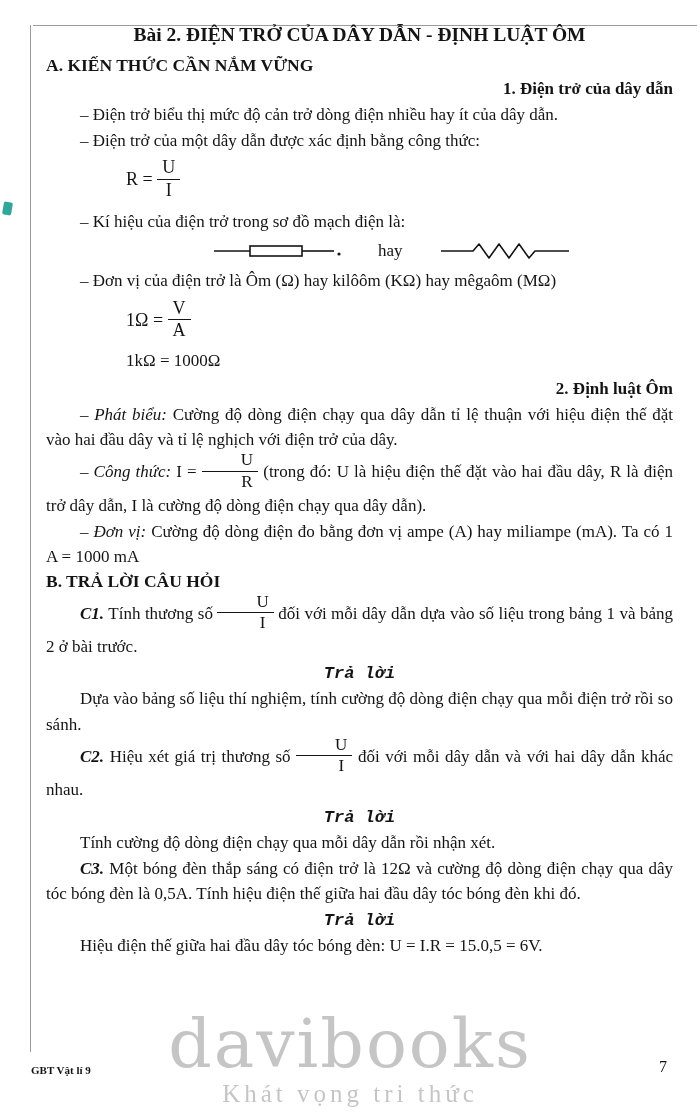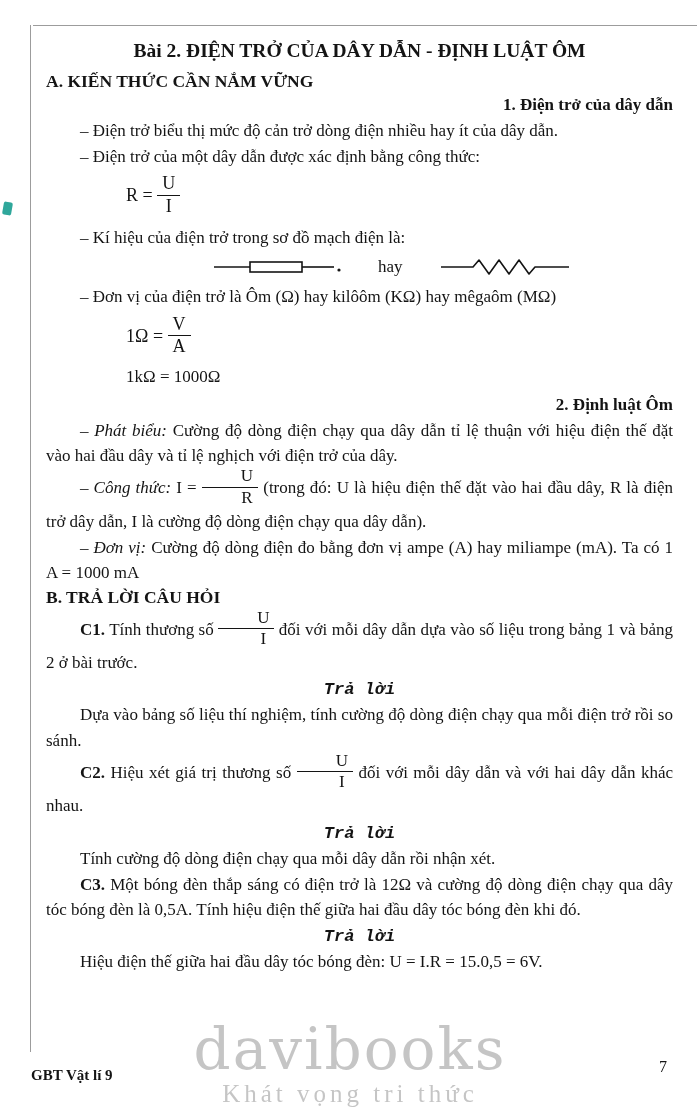--- a/index.html
+++ b/index.html
@@ -1,57 +1,57 @@
 <!DOCTYPE html>
 <html><head>
 <meta charset="utf-8">
 <style>
   * { margin:0; padding:0; box-sizing:border-box; }
   html,body { background:#ffffff; }
   body {
     width:700px; height:1116px; position:relative; overflow:hidden;
     font-family:"Liberation Serif", serif; color:#141414;
   }
-  .page { position:absolute; inset:0; padding:40px 27px 0 46px; }
+  .page { position:absolute; inset:0; padding:24px 27px 0 46px; }
 
   .frame-top  { position:absolute; top:25px; left:33px; right:3px; height:1px; background:#9c9c9c; }
   .frame-left { position:absolute; top:25px; left:30px; width:1px; bottom:64px; background:#9c9c9c; }
   .scan-mark  { position:absolute; left:3px; top:202px; width:9px; height:13px;
                 background:#2fa79b; border-radius:2px; transform:rotate(10deg); }
 
   .title { text-align:center; font-weight:bold; font-size:19.5px; margin:0 0 9px 0; }
   .sec-heading { font-weight:bold; font-size:17.5px; margin:1px 0 3px 0; }
   .sub-heading { font-weight:bold; font-size:17px; text-indent:34px; margin:3px 0;text-align:right; }
 
   p.body { font-size:17px; line-height:1.48; text-align:justify; text-indent:34px; margin:1px 0; }
   .it { font-style:italic; }
-  .b  { font-weight:bold; }
+  .b  { font-weight:bold;font-style:italic; }
 
   .frac { display:inline-block; vertical-align:middle; text-align:center;
           line-height:1.08; position:relative; top:-2px; }
   .frac .num { display:block; border-bottom:1.4px solid #141414; padding:0 5px 1px 5px; }
   .frac .den { display:block; padding-top:1px; }
 
   .formula-display { font-size:18px; margin:7px 0 7px 80px; }
   .formula-display .frac { font-size:18px; }
   .eq-line { font-size:17px; margin:5px 0 5px 80px; line-height:1.45; }
 
   .symbols-row { display:flex; align-items:center; margin:7px 0 7px 168px; }
   .symbols-row .or-label { font-size:17px; margin:0 38px 0 36px; }
   .symbols-row svg { display:block; }
 
   .answer-heading { text-align:center; font-weight:bold; font-style:italic;
                     font-size:17px; margin:5px 0 3px 0;font-family:Liberation Mono, monospace; }
 
-  .footer-book { position:absolute; left:31px; bottom:32px; font-size:15px; font-weight:bold; }
+  .footer-book { position:absolute; left:31px; bottom:40px; font-size:11px; font-weight:bold; }
   .footer-page { position:absolute; right:33px; bottom:40px; font-size:16px; }
 
   .watermark { position:absolute; left:0; right:0; bottom:8px; text-align:center;
                color:#a3a3a3; opacity:0.62; pointer-events:none; }
-  .wm1 { font-family:"DejaVu Serif", serif; font-size:58px; line-height:1.0; letter-spacing:2px; }
+  .wm1 { font-family:"DejaVu Serif", serif; font-size:68px; line-height:1.0; letter-spacing:2px; }
   .wm2 { font-size:25px; letter-spacing:4px; margin-top:2px; }
 </style>
 </head>
 <body>
 
 <div class="frame-top"></div>
 <div class="frame-left"></div>
 <div class="scan-mark"></div>
 
 <div class="page">

